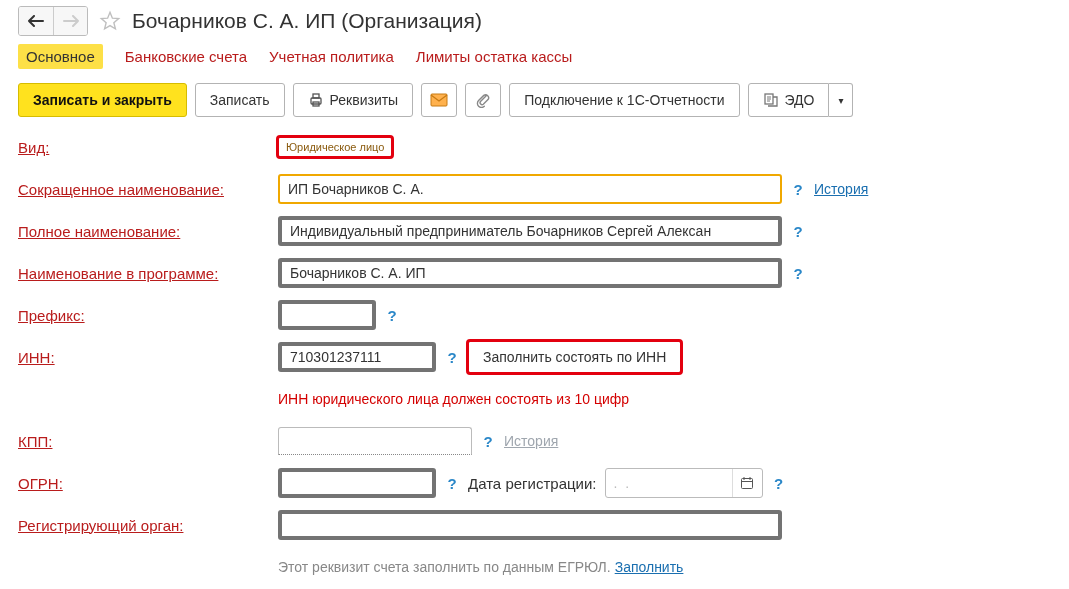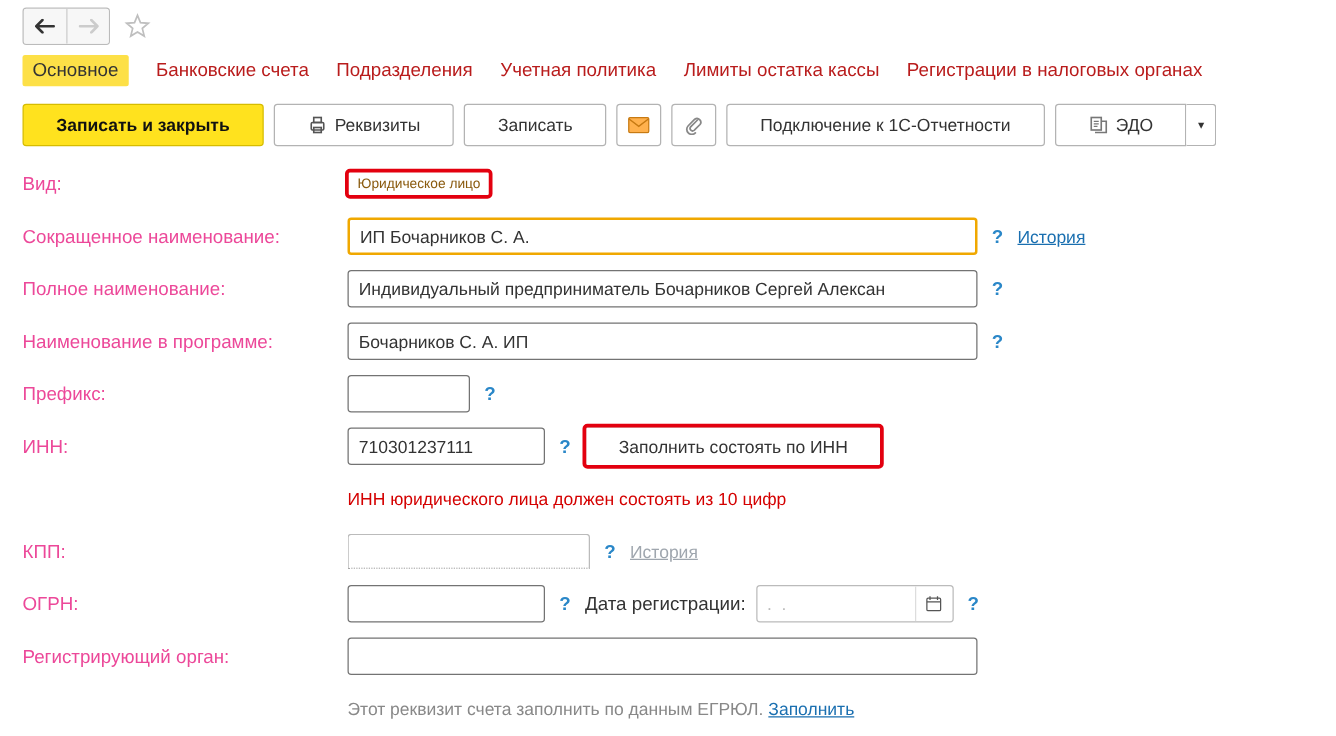--- a/index.html
+++ b/index.html
@@ -75,21 +75,21 @@
     .tab.link { color: #b91c1c; }
     
     .toolbar {
       display: flex;
       align-items: center;
       gap: 8px;
       margin-bottom: 14px;
     }
     .btn {
       height: 34px;
-      padding: 0 26px;
+      padding: 0 14px;
       border: 1px solid #b3b3b3;
       border-radius: 3px;
       background: #fff;
       cursor: pointer;
       display: inline-flex;
       align-items: center;
       gap: 6px;
       font-size: 14px;
       color: #333;
     }
@@ -107,38 +107,39 @@
     .btn-group .btn.drop { border-left: none; border-top-left-radius: 0; border-bottom-left-radius: 0; width: 24px; padding: 0; justify-content: center; font-size: 10px;}
     
     .form { display: flex; flex-direction: column; gap: 10px; }
     .row {
       display: flex;
       align-items: center;
       min-height: 32px;
     }
     .label {
       width: 260px;
-      color: #ec4899;
+      color: #b91c1c;
       font-size: 15px;
       flex-shrink: 0;
+      text-decoration: underline;
     }
     .value-wrap {
       display: flex;
       align-items: center;
       gap: 8px;
       flex-wrap: wrap;
     }
     .static-value {
       color: #8a5a0e;
       font-size: 11px;
       padding: 4px 8px;
     }
     .input {
       height: 30px;
-      border: 1px solid #737373;
+      border: 4px solid #737373;
       border-radius: 3px;
       padding: 0 8px;
       font-size: 14px;
       color: #333;
       background: #fff;
     }
     .w-l   { width: 504px; }
     .w-m   { width: 158px; }
     .w-sm  { width: 98px; }
     .help {
@@ -185,44 +186,43 @@
       <svg width="18" height="12" viewBox="0 0 18 12">
           <path d="M11 1 L16 6 L11 11 M16 6 H2" stroke="#ccc" stroke-width="2" fill="none" stroke-linecap="round" stroke-linejoin="round"></path>
         </svg>
     </div>
   </div>
   <div class="star-icon">
     <svg width="22" height="22" viewBox="0 0 24 24">
         <path d="M12 2.5 L14.6 8.9 L21.5 9.4 L16.2 13.9 L17.9 20.6 L12 17 L6.1 20.6 L7.8 13.9 L2.5 9.4 L9.4 8.9 Z" fill="none" stroke="#bfbfbf" stroke-width="1.5"></path>
       </svg>
   </div>
+  <div class="page-title">Бочарников С. А. ИП (Организация)</div>
 </div>
 
 <div class="tabs">
   <span class="tab active">Основное</span>
   <span class="tab link">Банковские счета</span>
-  <span class="tab link">Подразделения</span>
   <span class="tab link">Учетная политика</span>
   <span class="tab link">Лимиты остатка кассы</span>
-  <span class="tab link">Регистрации в налоговых органах</span>
 </div>
 
 <div class="toolbar">
   <button class="btn yellow">Записать и закрыть</button>
+  <button class="btn">Записать</button>
   <button class="btn">
     <span>
       <svg width="16" height="16" viewBox="0 0 16 16">
           <rect x="3" y="6" width="10" height="6" rx="1" fill="none" stroke="#555" stroke-width="1.3"></rect>
           <rect x="5" y="2" width="6" height="4" fill="none" stroke="#555" stroke-width="1.3"></rect>
           <rect x="5" y="10" width="6" height="4" fill="none" stroke="#555" stroke-width="1.3"></rect>
         </svg>
     </span>
     <span>Реквизиты</span>
   </button>
-  <button class="btn">Записать</button>
   <button class="btn icon-only">
     <span>
       <svg width="18" height="14" viewBox="0 0 18 14">
           <rect x="1" y="1" width="16" height="12" rx="1" fill="#ffb14d" stroke="#c77a12"></rect>
           <path d="M1 2 L9 8 L17 2" fill="none" stroke="#c77a12" stroke-width="1.2"></path>
         </svg>
     </span>
   </button>
   <button class="btn icon-only">
     <span>

